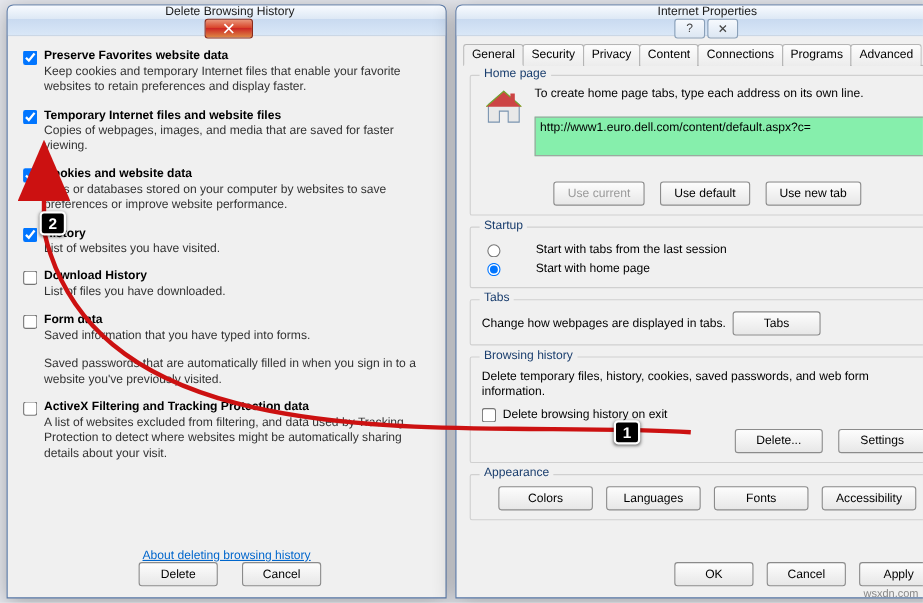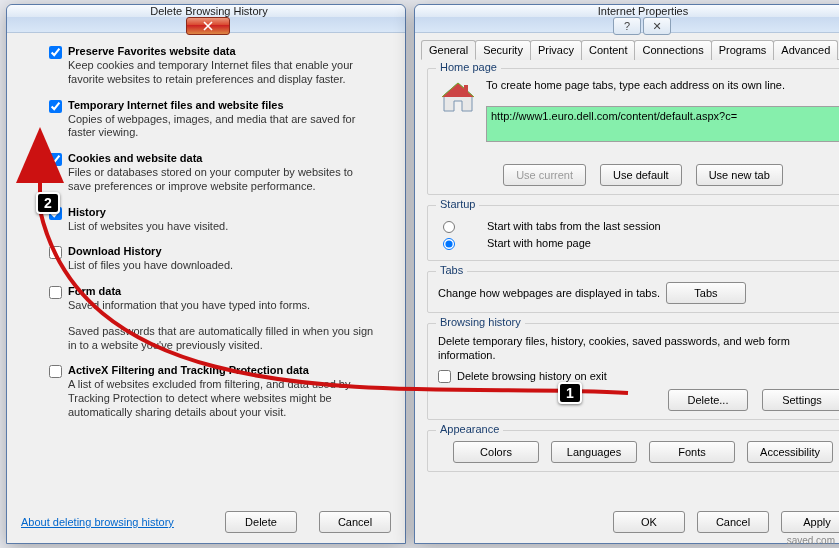--- a/index.html
+++ b/index.html
@@ -34,27 +34,27 @@
   font-size: 10px; color: #444;
 }
 .win-close {
   width: 44px;
   background: linear-gradient(to bottom,#e9967a 0%,#d9452b 45%,#c22 46%,#d84 100%);
   border-color: #8a2a1a; color: #fff;
 }
 
 
 #dbh { left: 6px; top: 4px; width: 400px; height: 540px; background: #f0f0f0; }
-#dbh .content { padding: 12px 26px 10px 14px; margin-left: 28px; }
+#dbh .content { padding: 12px 26px 10px 14px; }
 .opt { margin-bottom: 12px; }
 .opt-row { display: flex; align-items: flex-start; }
 .chk { width: 13px; height: 13px; margin: 1px 6px 0 0; flex-shrink: 0; }
 .opt b { font-weight: bold; color: #000; }
 .opt .desc { margin-left: 19px; color: #333; line-height: 1.25; }
-.dlg-footer { position: absolute; bottom: 10px; right: 14px; left: 14px; display: flex; justify-content: space-between; align-items: center; }
+.dlg-footer { position: absolute; bottom: 10px; right: 14px; left: 14px; display: flex; justify-content: space-between; align-items: center; flex-direction: column; }
 .link { color: #0066cc; text-decoration: underline; cursor: pointer; }
 .btn {
   min-width: 72px; height: 22px;
   padding: 0 12px;
   border: 1px solid #8b8b8b;
   border-radius: 3px;
   background: linear-gradient(to bottom,#fdfdfd,#e7e7e7);
   color: #000;
   display: inline-flex; align-items: center; justify-content: center;
   margin-left: 6px;
@@ -304,13 +304,13 @@
       <path d="M0 0 L14 6 L0 12 Z" fill="#c11"></path>
     </marker>
   </defs>
 
   <path d="M 628 393 C 430 380, 90 430, 40 210 L 40 135" fill="none" stroke="#c11" stroke-width="4" marker-end="url(#ah)"></path>
 </svg>
 
 <div class="step-badge" style="left:558px; top:382px;">1</div>
 <div class="step-badge" style="left:36px; top:192px;">2</div>
 
-<div class="watermark">saved.com</div>
+<div class="watermark">wsxdn.com</div>
 
 </body></html>

